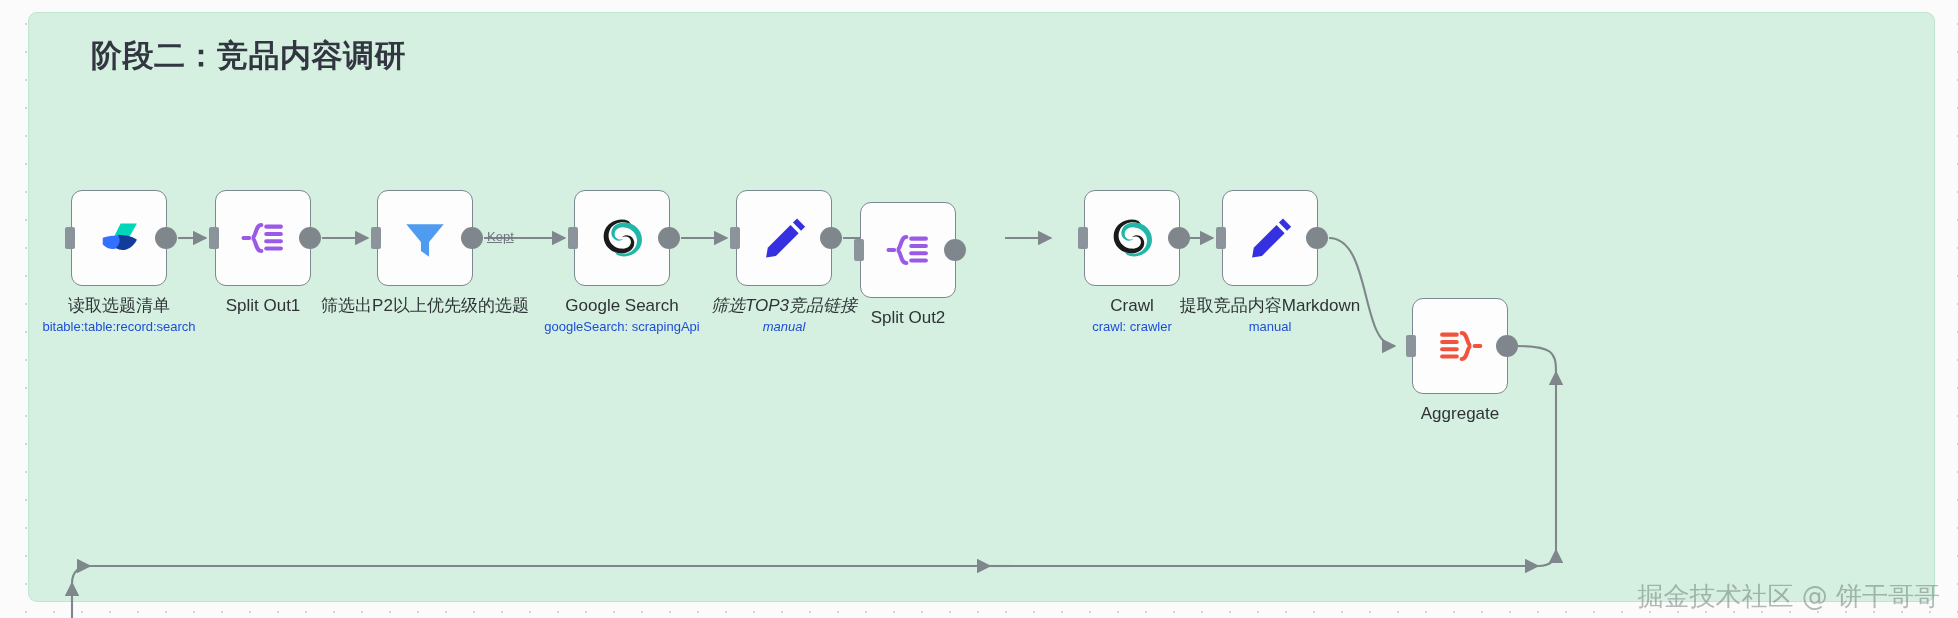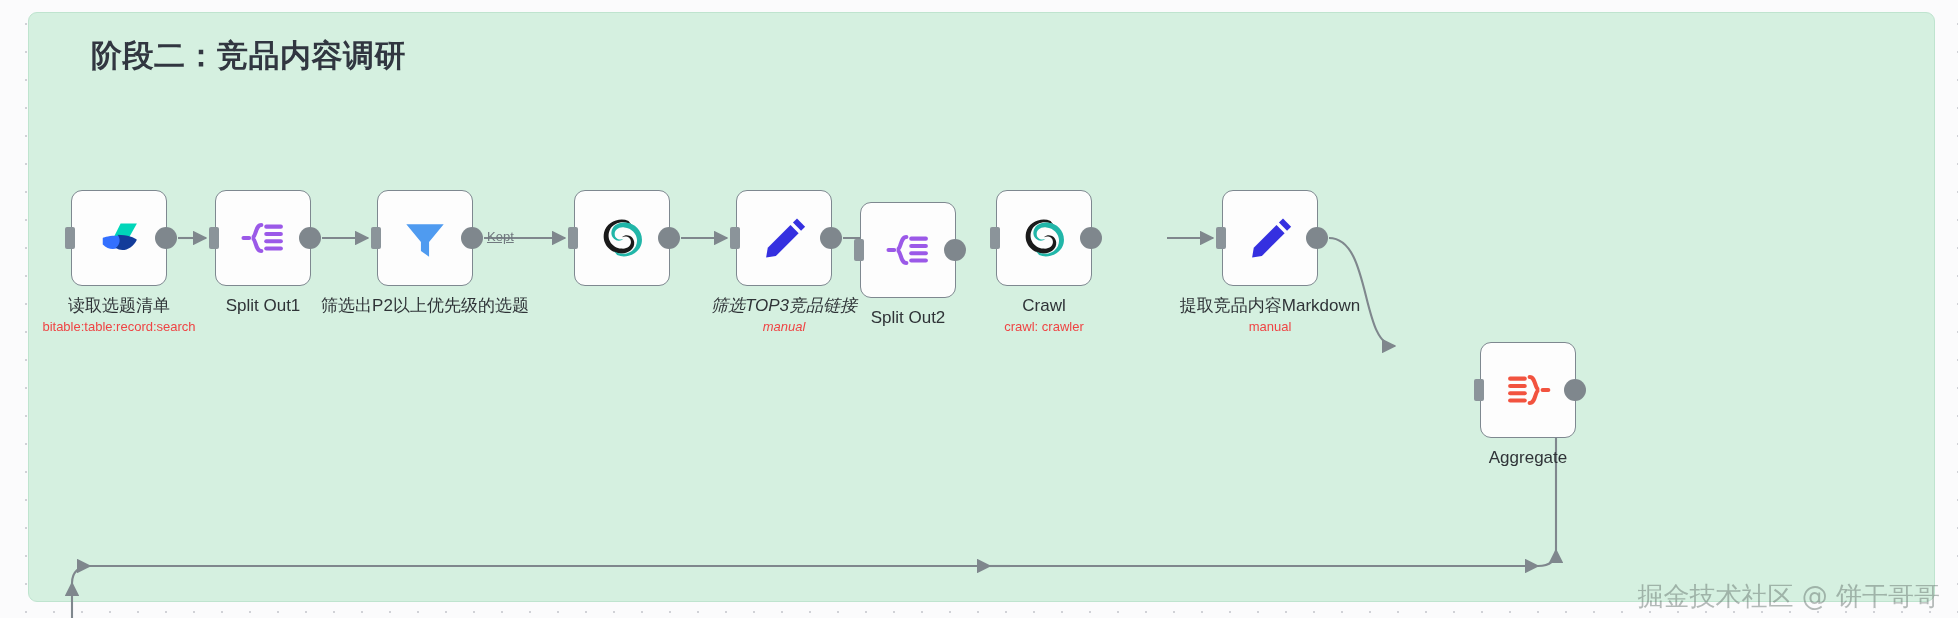--- a/index.html
+++ b/index.html
@@ -58,21 +58,21 @@
   }
   .node-label{
     position:absolute;
     top:104px;left:50%;transform:translateX(-50%);
     white-space:nowrap;
     font-size:17px;color:#2f3337;text-align:center;
     line-height:21px;
   }
   .node-sub{
     display:block;
-    font-size:13px;color:#ef4444;margin-top:3px;
+    font-size:13px;color:#1d4ed8;margin-top:3px;
     line-height:16px;
   }
   .edge-label{
     position:absolute;
     font-size:13px;color:#70787e;
     background:rgba(213,240,224,.0);
     white-space:nowrap;
     text-decoration:underline;
   }
   #watermark{
@@ -160,20 +160,24 @@
   </span>
 </div>
 
 <div class="node" style="left:574px;top:190px;">
   <span class="port-in"></span>
   <svg class="glyph" viewBox="0 0 64 64">
     <path d="M44 16 C36 10 22 12 17 22 C12 33 20 44 31 45 C38 46 43 42 43 37 C43 31 37 29 32 31 C38 26 46 30 47 37 C48 46 39 52 30 51 C16 50 7 38 10 25 C13 13 28 6 40 11 Z" fill="#1a1a1a"></path>
     <path d="M22 48 C30 54 44 52 49 42 C54 31 46 20 35 19 C28 18 23 22 23 27 C23 33 29 35 34 33 C28 38 20 34 19 27 C18 18 27 12 36 13 C50 14 59 26 56 39 C53 51 38 58 26 53 Z" fill="#21b6a8"></path>
   </svg>
   <span class="port-out"></span>
+  <span class="node-label">
+    <span>Google Search</span>
+    <span class="node-sub">googleSearch: scrapingApi</span>
+  </span>
 </div>
 
 <div class="node" style="left:736px;top:190px;font-style:italic;">
   <span class="port-in"></span>
   <svg class="glyph" viewBox="0 0 64 64">
     <path d="M12 44 L40 16 L50 26 L22 54 L10 56 Z" fill="#3530e0"></path>
     <path d="M43 13 L48 8 L58 18 L53 23 Z" fill="#3530e0"></path>
   </svg>
   <span class="port-out"></span>
   <span class="node-label">
@@ -193,21 +197,21 @@
       <path d="M36 36 L54 36"></path>
       <path d="M36 45 L54 45"></path>
     </g>
   </svg>
   <span class="port-out"></span>
   <span class="node-label">
     <span>Split Out2</span>
   </span>
 </div>
 
-<div class="node" style="left:996px;top:190px;">
+<div class="node" style="left:1084px;top:190px;">
   <span class="port-in"></span>
   <svg class="glyph" viewBox="0 0 64 64">
     <path d="M44 16 C36 10 22 12 17 22 C12 33 20 44 31 45 C38 46 43 42 43 37 C43 31 37 29 32 31 C38 26 46 30 47 37 C48 46 39 52 30 51 C16 50 7 38 10 25 C13 13 28 6 40 11 Z" fill="#1a1a1a"></path>
     <path d="M22 48 C30 54 44 52 49 42 C54 31 46 20 35 19 C28 18 23 22 23 27 C23 33 29 35 34 33 C28 38 20 34 19 27 C18 18 27 12 36 13 C50 14 59 26 56 39 C53 51 38 58 26 53 Z" fill="#21b6a8"></path>
   </svg>
   <span class="port-out"></span>
   <span class="node-label">
     <span>Crawl</span>
     <span class="node-sub">crawl: crawler</span>
   </span>
@@ -219,21 +223,21 @@
     <path d="M12 44 L40 16 L50 26 L22 54 L10 56 Z" fill="#3530e0"></path>
     <path d="M43 13 L48 8 L58 18 L53 23 Z" fill="#3530e0"></path>
   </svg>
   <span class="port-out"></span>
   <span class="node-label">
     <span>提取竞品内容Markdown</span>
     <span class="node-sub">manual</span>
   </span>
 </div>
 
-<div class="node" style="left:1480px;top:298px;margin-top:44px;">
+<div class="node" style="left:1412px;top:298px;">
   <span class="port-in"></span>
   <svg class="glyph" viewBox="0 0 64 64">
     <g stroke="#f2533f" stroke-width="5" stroke-linecap="round" fill="none">
       <path d="M10 18 L28 18"></path>
       <path d="M10 27 L28 27"></path>
       <path d="M10 36 L28 36"></path>
       <path d="M10 45 L28 45"></path>
       <path d="M34 16 C42 16 40 32 46 32 C40 32 42 48 34 48"></path>
       <path d="M50 32 L57 32"></path>
     </g>

